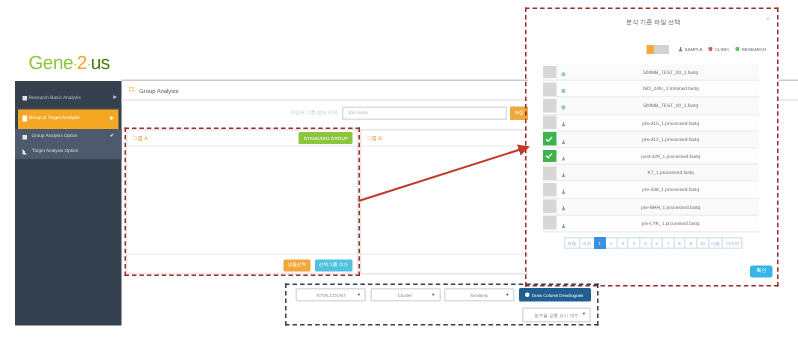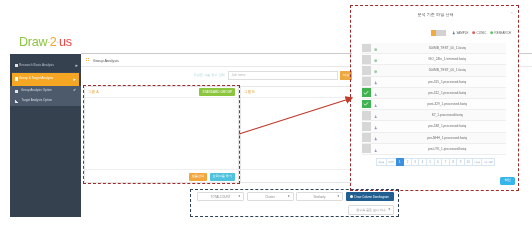--- a/index.html
+++ b/index.html
@@ -9,21 +9,21 @@
   #page{position:relative;width:532px;height:224px;background:#fff;overflow:hidden;}
 
   
   .logo{position:absolute;left:19px;top:36px;font-size:12.6px;font-weight:400;letter-spacing:-0.25px;
         line-height:13px;white-space:nowrap;}
   .logo [data-name="brand-dot-1"],.logo [data-name="brand-dot-2"]{font-size:8px;vertical-align:1px;}
   .logo [data-name="brand-gene"]{color:#8cc63f;}
   .logo [data-name="brand-dot-1"]{color:#f5a623;}
   .logo [data-name="brand-two"]{color:#f5a623;}
   .logo [data-name="brand-dot-2"]{color:#6dcad6;}
-  .logo [data-name="brand-us"]{color:#ef4444;}
+  .logo [data-name="brand-us"]{color:#4d7c0f;}
 
   
   .sidebar{position:absolute;left:10px;top:54px;width:71px;height:163px;background:#364150;}
   .sb-top{height:5px;}
   .nav-item{position:relative;display:flex;align-items:center;padding:0 3px;
             font-size:3.2px;color:#b9c1cc;line-height:1;white-space:nowrap;}
   .nav-item.level1{height:13px;border-bottom:1px solid #3f4a59;padding-left:5px;}
   .nav-item.active{background:#f5a623;color:#fff;border-bottom-color:transparent;
                    margin:0 2px;padding-left:3px;height:13px;box-sizing:border-box;}
   .nav-sub{background:#4d5a6b;}
@@ -123,21 +123,21 @@
   .blue-btn{box-sizing:border-box;height:9px;width:48px;background:#205f8f;color:#fff;font-size:2.9px;display:flex;
             align-items:center;justify-content:center;padding:0 3px;gap:1.6px;border-radius:1px;white-space:nowrap;}
   .bb-ico{width:3px;height:3px;border-radius:50%;background:#fff;display:inline-block;flex:none;}
 </style>
 </head>
 <body>
 
 <div id="page" data-name="app-root">
 
   <div class="logo" data-name="brand-logo">
-    <span data-name="brand-gene">Draw</span><span data-name="brand-dot-1">·</span><span data-name="brand-two">2</span><span data-name="brand-dot-2">·</span><span data-name="brand-us">us</span>
+    <span data-name="brand-gene">Gene</span><span data-name="brand-dot-1">·</span><span data-name="brand-two">2</span><span data-name="brand-dot-2">·</span><span data-name="brand-us">us</span>
   </div>
 
   <div class="sidebar" data-name="sidebar">
     <div class="sb-top" data-name="sidebar-top-spacer"></div>
     <div class="nav-item level1" data-name="sidebar-item-research-basic-analysis">
       <span class="nav-ico" data-name="grid-icon"></span>
       <span class="nav-lab" data-name="sidebar-item-label">Research Basic Analysis</span>
       <span class="nav-arrow" data-name="chevron-right-icon">▸</span>
     </div>
     <div class="nav-item level1 active" data-name="sidebar-item-group-target-analysis">

